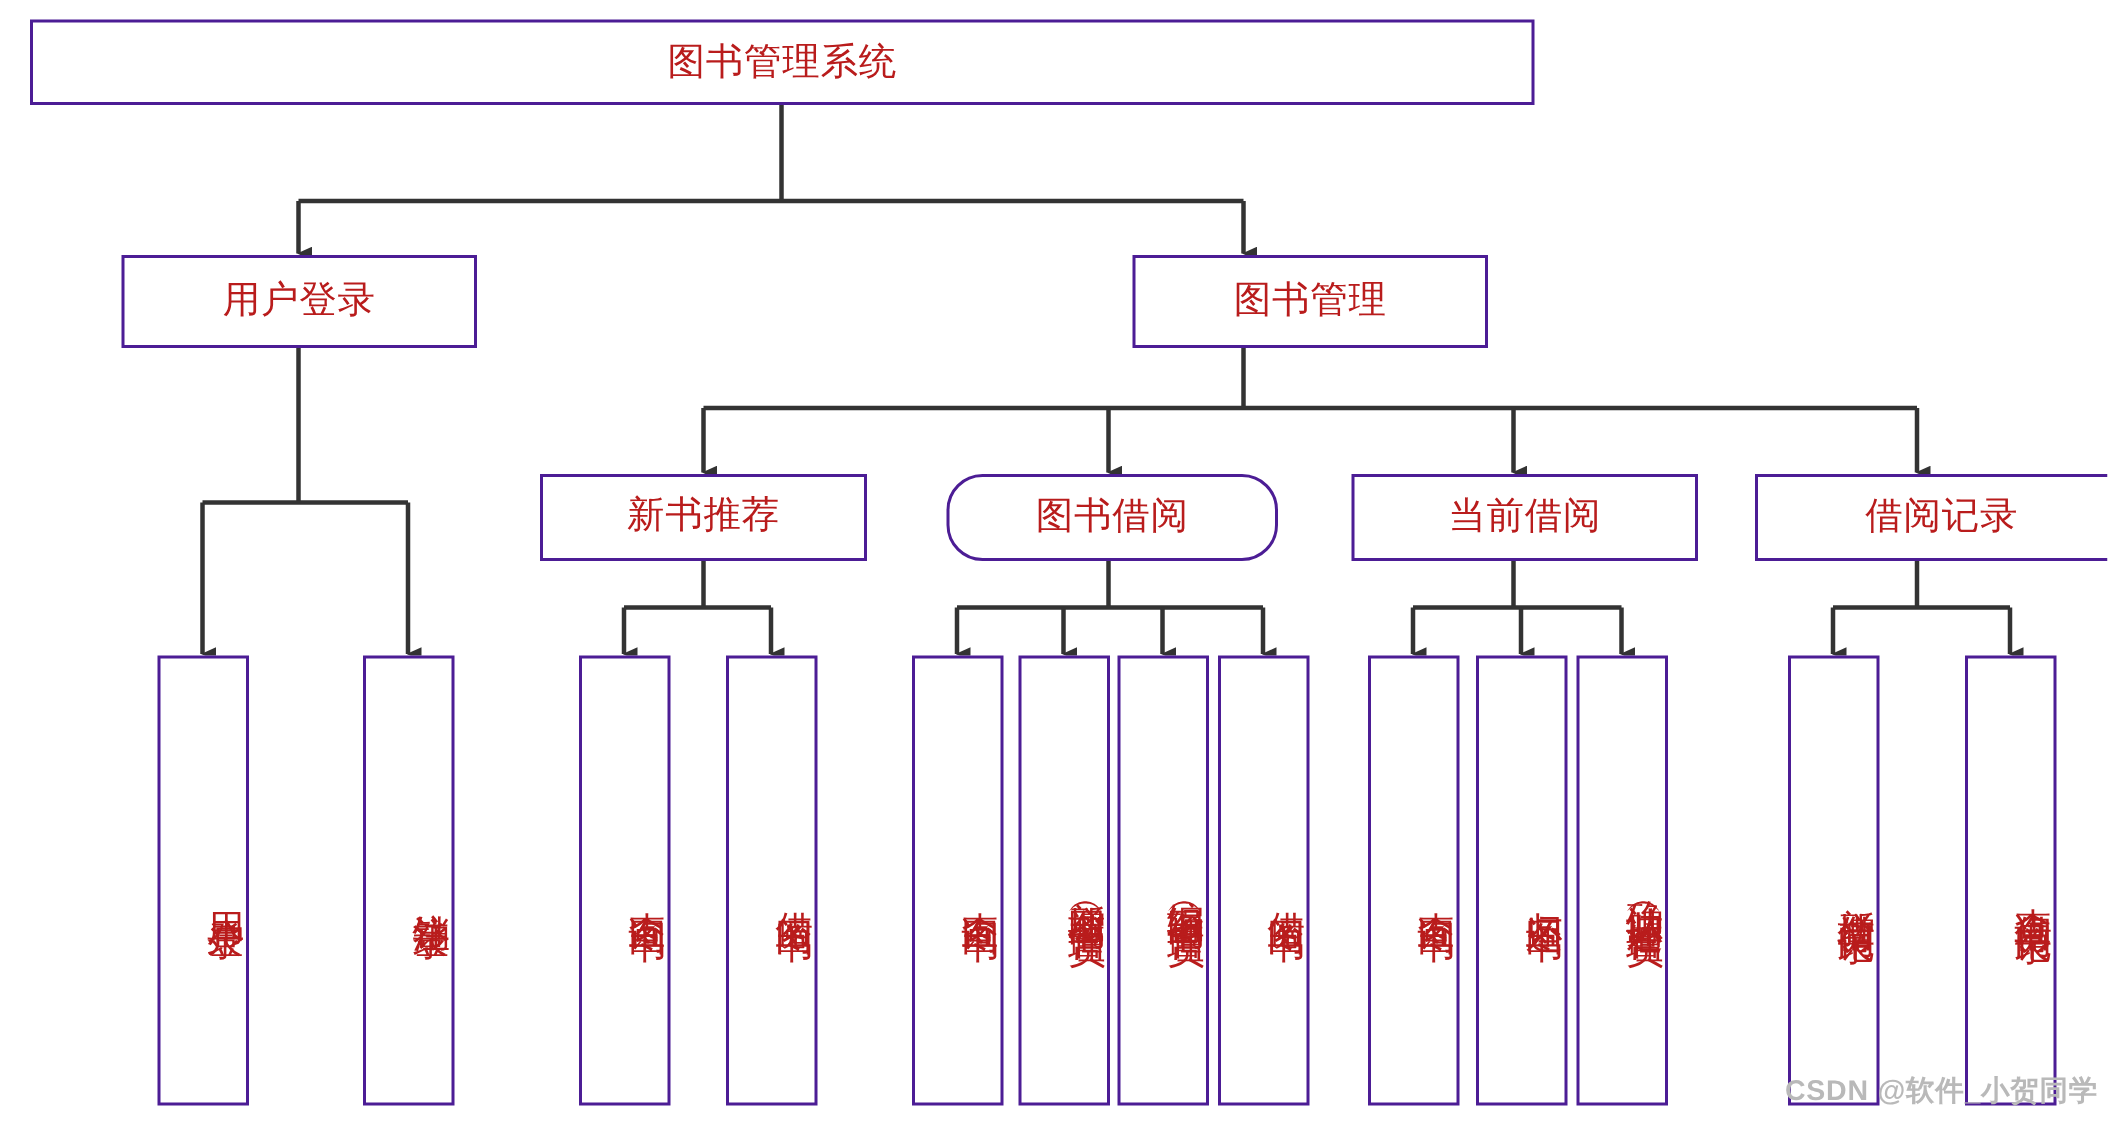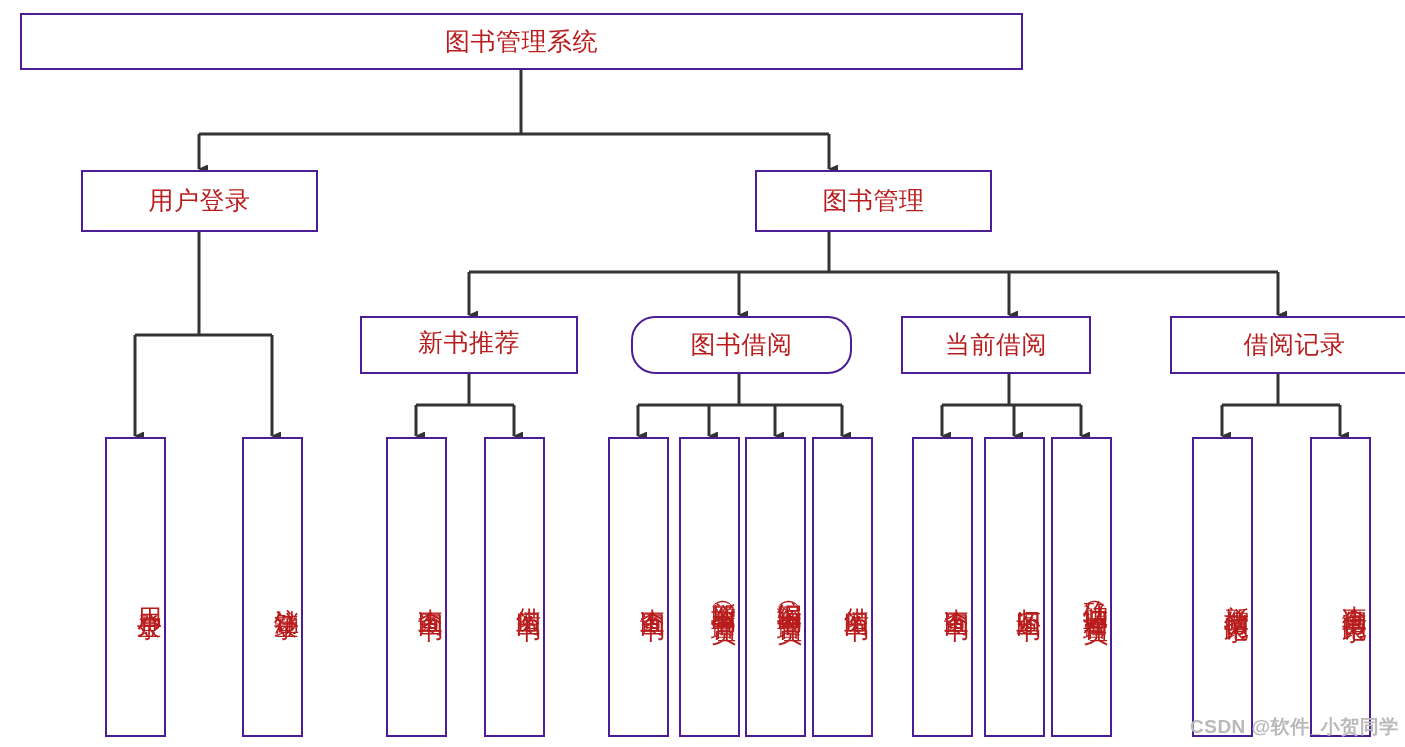--- a/index.html
+++ b/index.html
@@ -119,21 +119,21 @@
       </g>
   </svg>
 
   <div class="node horizontal" style="left: 20px; top: 13px; width: 1003px; height: 57px;">图书管理系统</div>
 
   <div class="node horizontal" style="left: 81px; top: 170px; width: 237px; height: 62px;">用户登录</div>
   <div class="node horizontal" style="left: 711px; top: 170px; width: 237px; height: 62px; margin-left: 44px;">图书管理</div>
 
   <div class="node horizontal" style="left: 360px; top: 316px; width: 218px; height: 58px; font-family: Liberation Mono, monospace;">新书推荐</div>
   <div class="node horizontal" style="left: 631px; top: 316px; width: 221px; height: 58px; border-radius: 24px;">图书借阅</div>
-  <div class="node horizontal" style="left: 901px; top: 316px; width: 190px; height: 58px;">当前借阅</div>
+  <div class="node horizontal" style="left: 901px; top: 316px; width: 231px; height: 58px;">当前借阅</div>
   <div class="node horizontal" style="left: 1170px; top: 316px; width: 249px; height: 58px;">借阅记录</div>
 
   <div class="node vertical" style="left: 105px; top: 437px; width: 61px; height: 300px;">
       <span class="vtext">用户登录</span>
     </div>
   <div class="node vertical" style="left: 242px; top: 437px; width: 61px; height: 300px;">
       <span class="vtext">注销登录</span>
     </div>
   <div class="node vertical" style="left: 386px; top: 437px; width: 61px; height: 300px;">
       <span class="vtext">查询图书</span>

